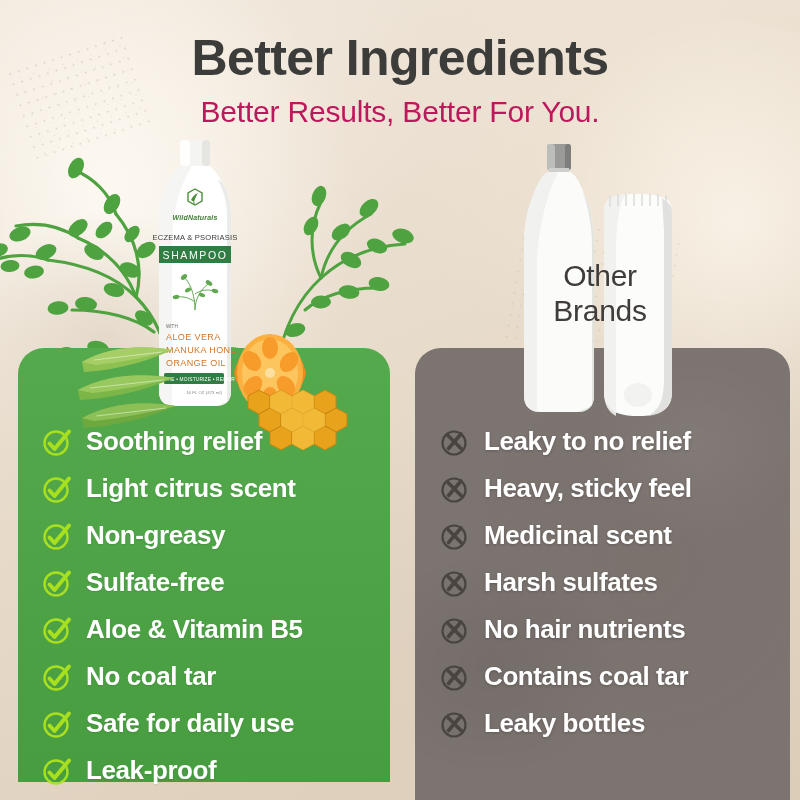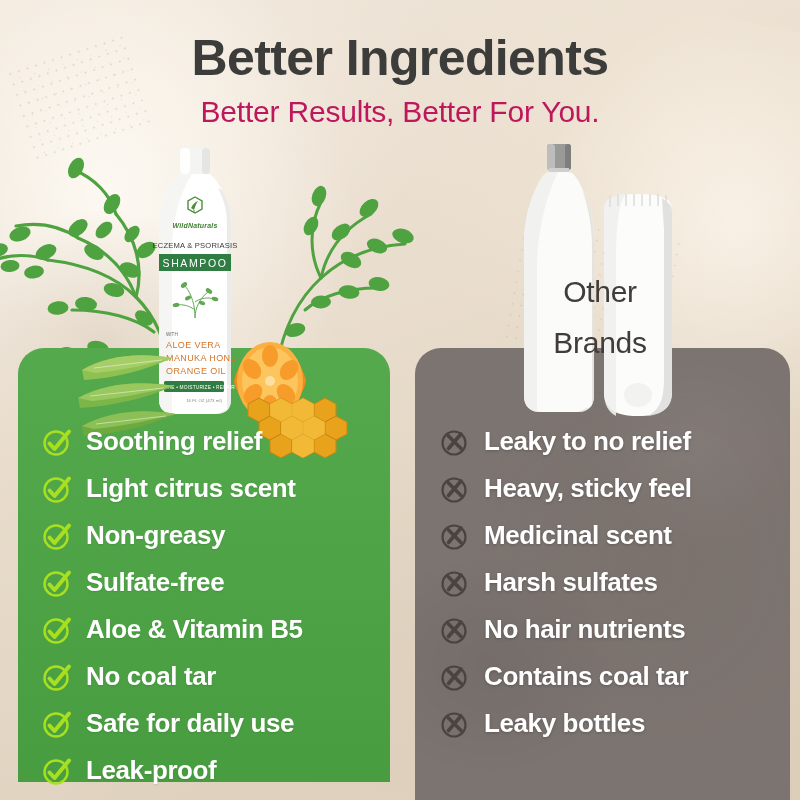--- a/index.html
+++ b/index.html
@@ -59,30 +59,30 @@
     font-size:30px; font-weight:400; color:#be185d;
     letter-spacing:-.2px; margin-top:10px;
   }
 
   
   .tree { position:absolute; z-index:1; pointer-events:none; }
   .tree-left  { left:-14px; top:142px;  width:300px; height:235px; }
   .tree-mid   { left:205px; top:150px;  width:210px; height:215px; }
 
   
-  .product-zone { position:absolute; left:0; top:140px; width:400px; height:300px; z-index:3; }
+  .product-zone { position:absolute; left:0; top:132px; width:400px; height:300px; z-index:3; }
   .bottle { position:absolute; left:152px; top:8px; width:86px; height:268px; z-index:4; }
   .other-zone { position:absolute; left:400px; top:140px; width:400px; height:300px; z-index:3; }
   .other-label {
     position:absolute; left:0; right:0; top:118px;
     text-align:center; font-size:30px; line-height:1.18;
     color:#3f3c3a; font-weight:400; z-index:6; letter-spacing:-.3px;
     pointer-events:none;
   }
-  .other-label span { display:block;margin-top:16px; }
+  .other-label span { display:block; }
 
   
   .panels { position:absolute; left:0; top:0; width:800px; height:800px; z-index:2; }
   .panel {
     position:absolute; top:348px; bottom:0;
     border-radius:26px 26px 0 0;
     overflow:hidden;
   }
   .panel-good { left:18px; width:372px; bottom:18px; background:#4ca544; }
   .panel-good::after {

